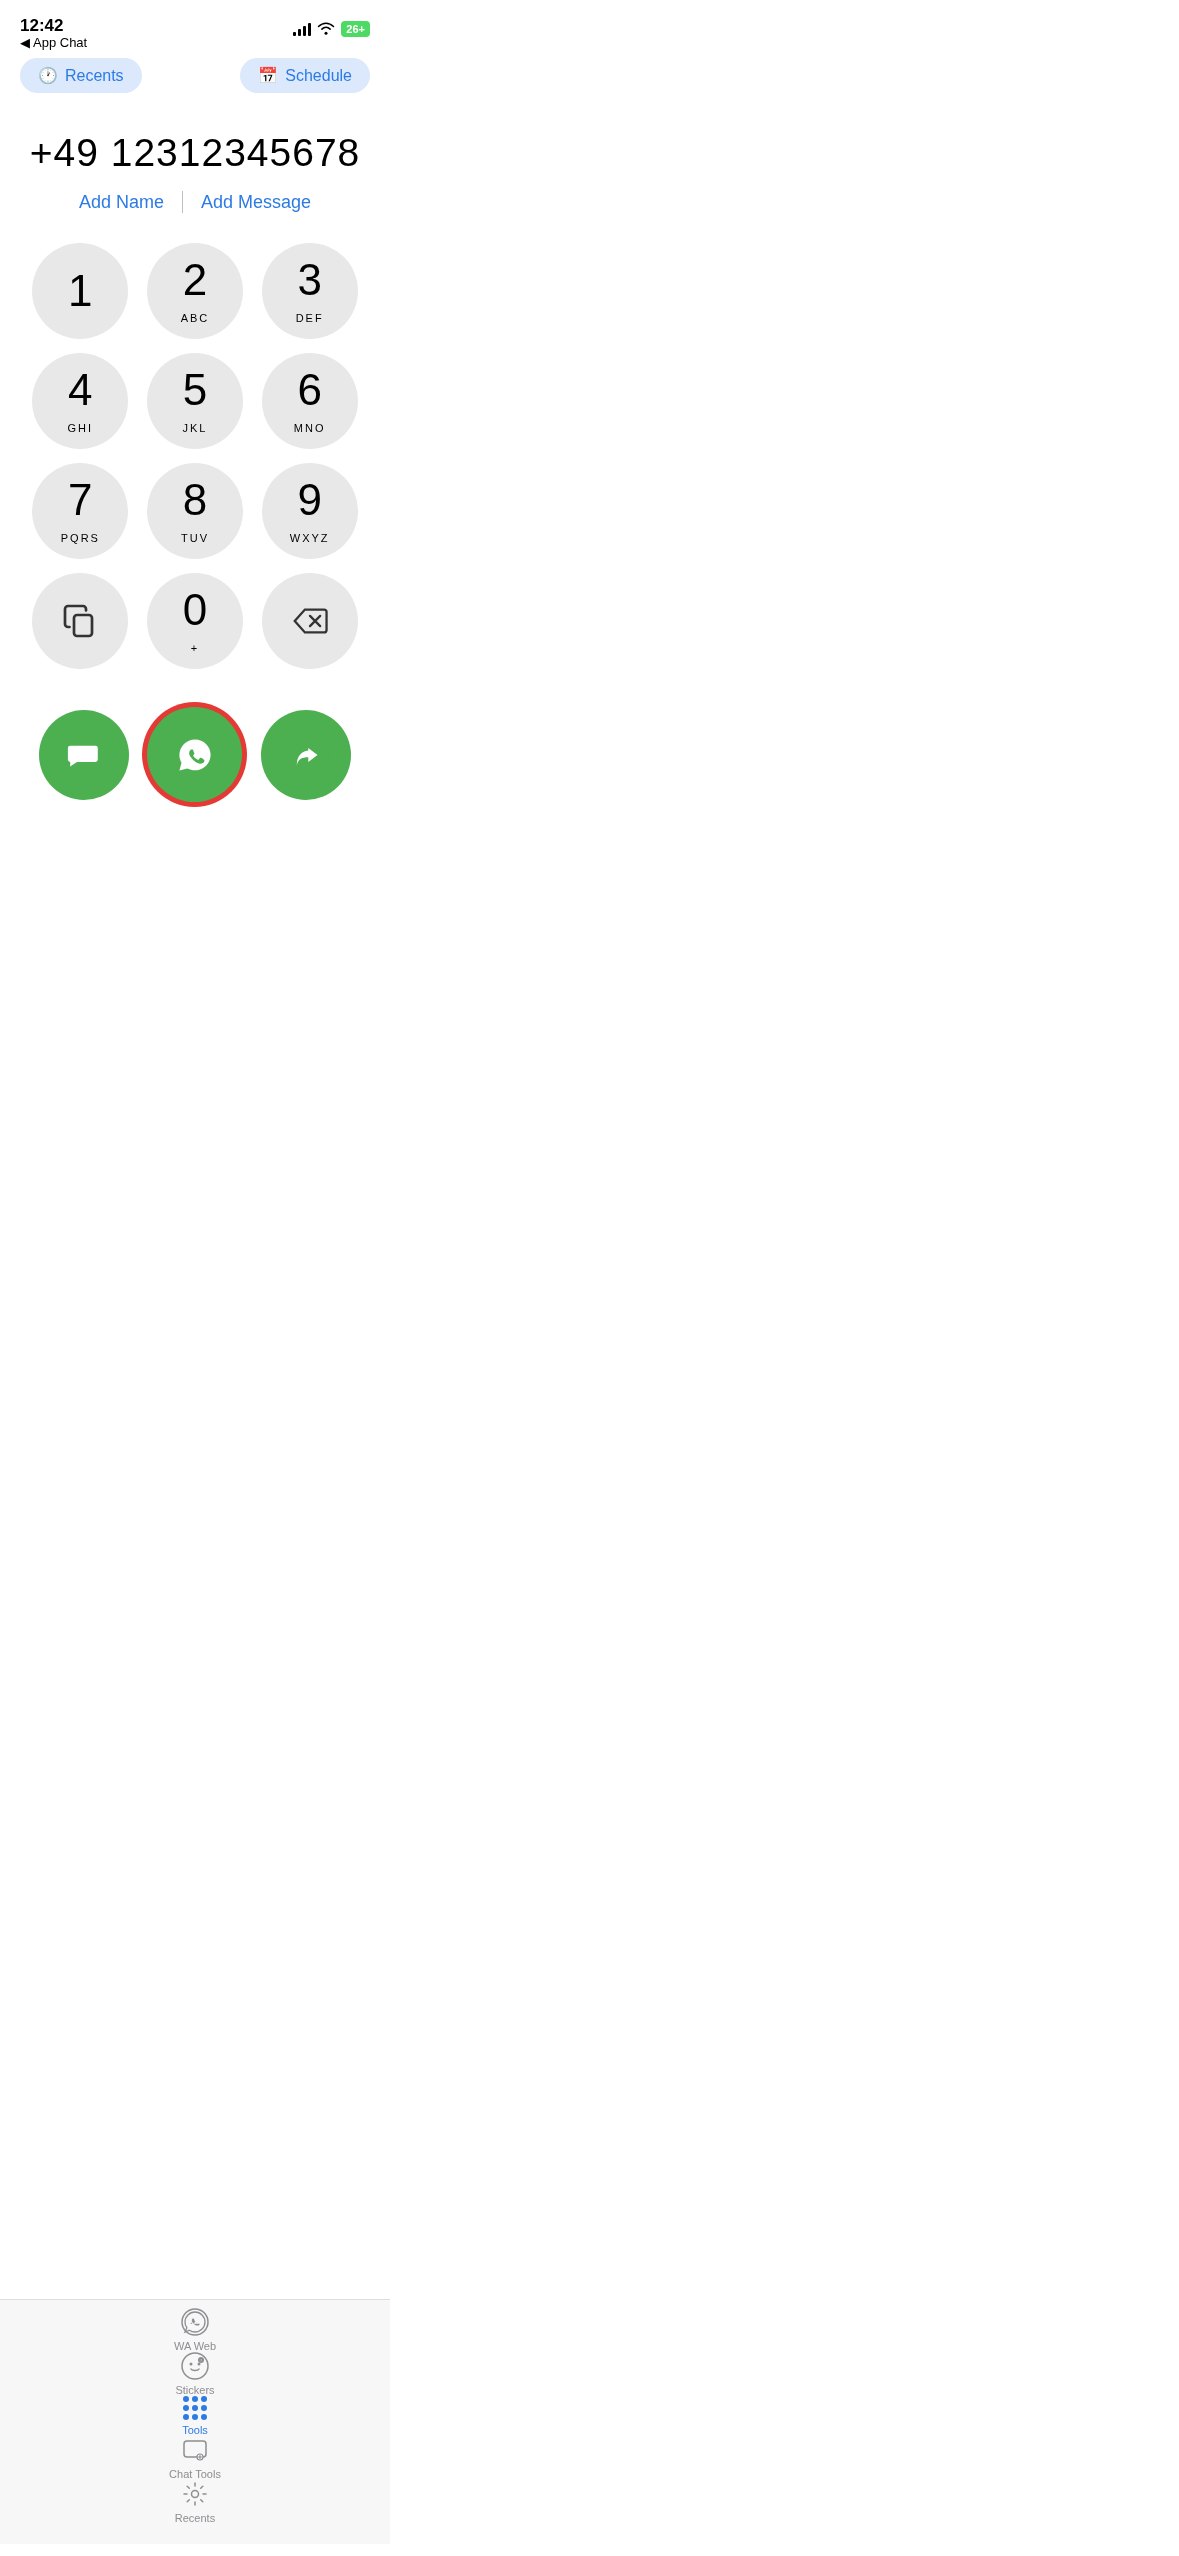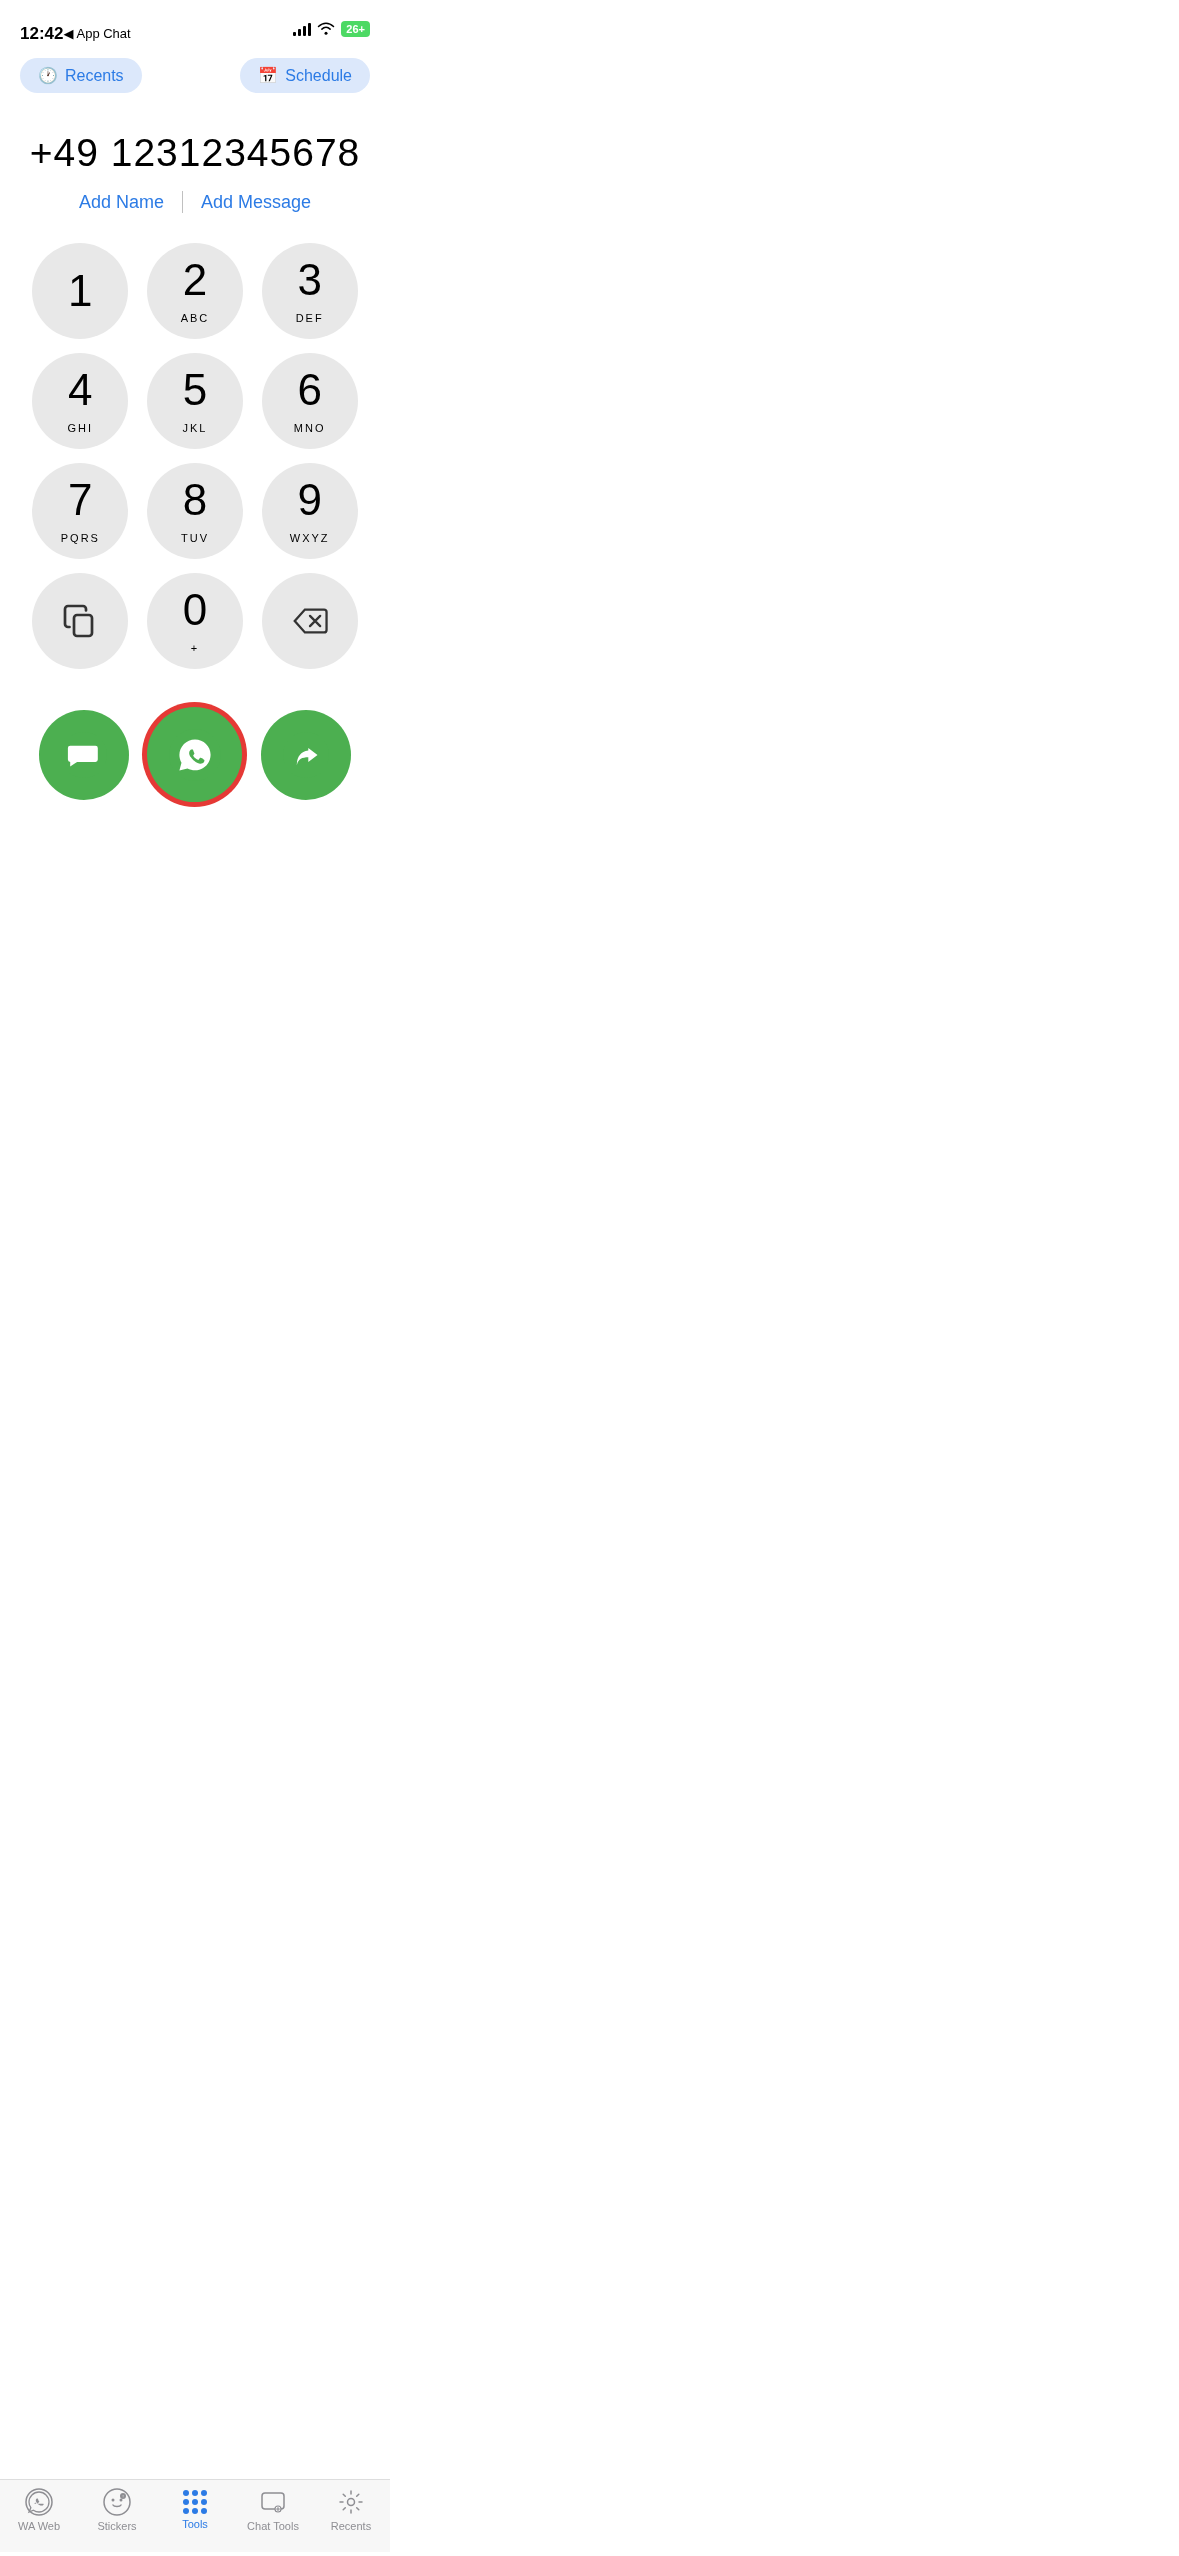--- a/index.html
+++ b/index.html
@@ -16,21 +16,21 @@
     
     .status-bar {
       display: flex;
       justify-content: space-between;
       align-items: center;
       padding: 14px 20px 4px 20px;
       height: 48px;
     }
     .status-left {
       display: flex;
-      flex-direction: row;
+      flex-direction: column;
       align-items: flex-start;
       margin-top: 8px;
     }
     .status-time {
       font-size: 17px;
       font-weight: 600;
       color: #000;
       line-height: 1;
     }
     .status-back {
@@ -186,29 +186,30 @@
       background: #4caf50;
       position: relative;
     }
     .action-btn.whatsapp {
       box-shadow: 0 0 0 5px #e53935;
     }
 
     
     .tab-bar {
       position: fixed;
-      bottom: 4px;
+      bottom: 12px;
       left: 0;
       width: 390px;
       background: #f7f7f7;
       border-top: 1px solid #ddd;
       display: flex;
       justify-content: space-around;
       align-items: center;
       padding: 8px 0 20px;
+      flex-direction: column;
     }
     .tab-item {
       display: flex;
       flex-direction: column;
       align-items: center;
       gap: 4px;
       cursor: pointer;
       flex: 1;
     }
     .tab-label {

